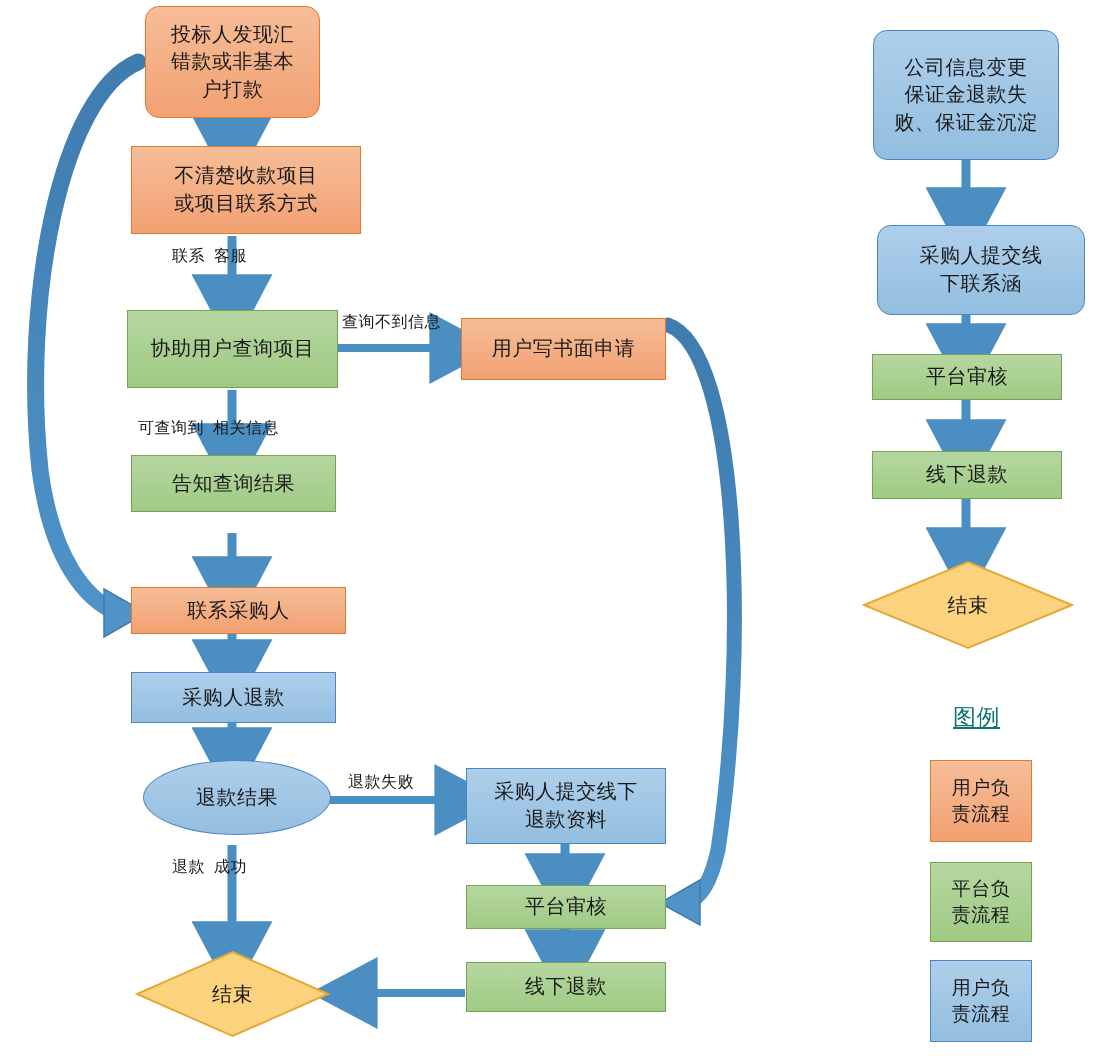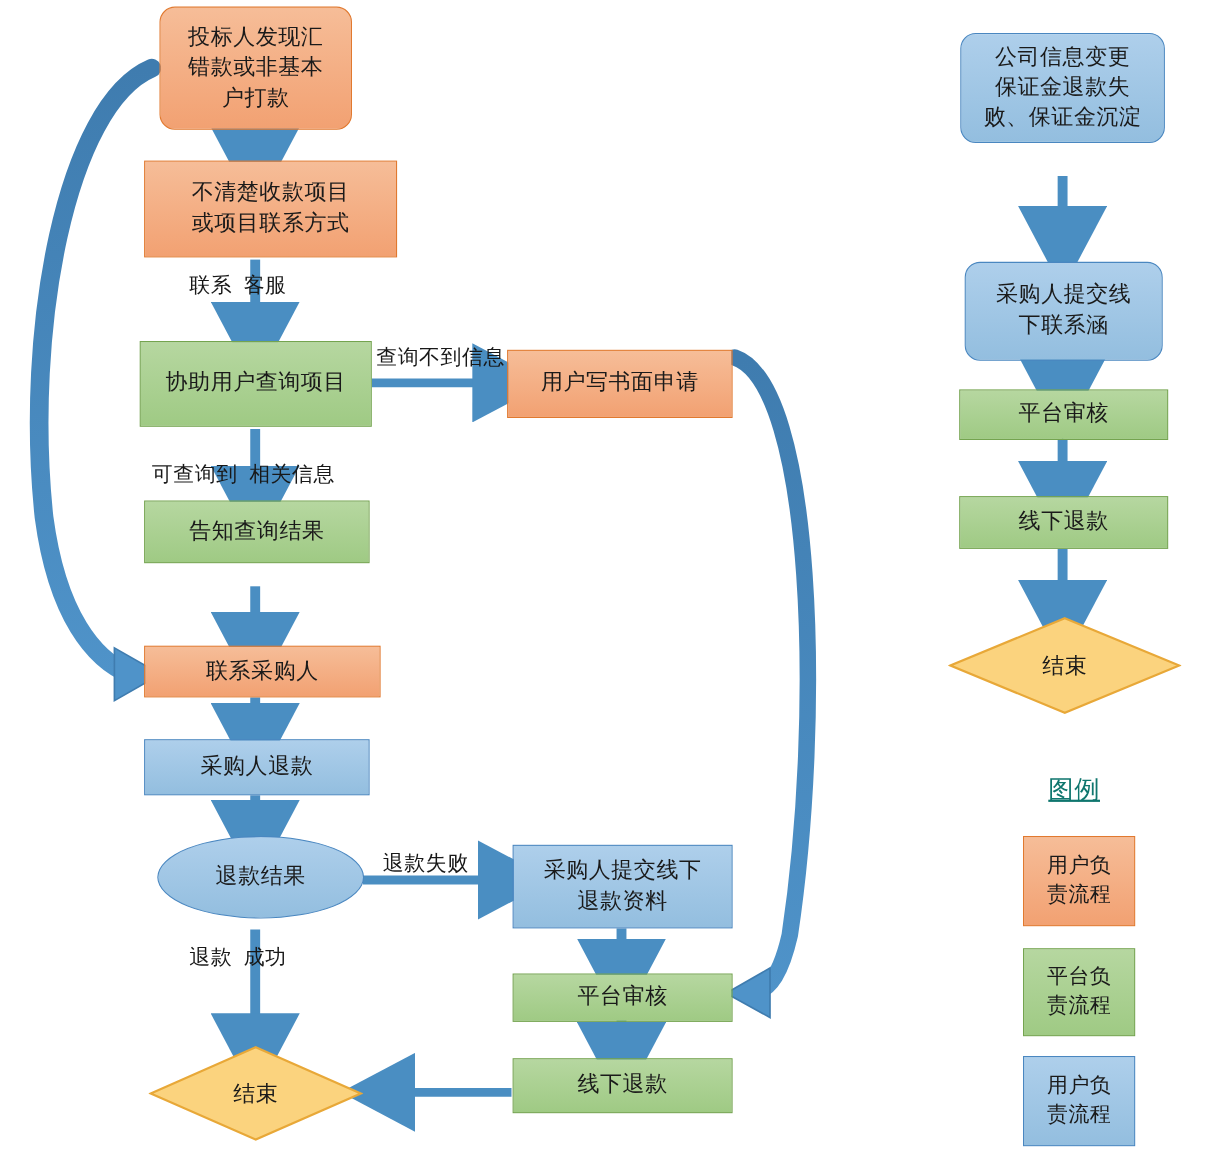--- a/index.html
+++ b/index.html
@@ -52,21 +52,21 @@
   }
   .diamond-wrap svg { position: absolute; left: 0; top: 0; }
   .diamond-label {
     position: relative;
     font-size: 20px;
     color: #1a1a1a;
     letter-spacing: 0.5px;
   }
   .edge-label {
     position: absolute;
-    font-size: 19px;
+    font-size: 16px;
     color: #181818;
     white-space: pre;
     letter-spacing: 0.5px;
   }
   .plain-label {
     position: absolute;
     font-size: 23px;
     color: #0f766e;
     letter-spacing: 0.5px;
     text-decoration: underline;
@@ -203,25 +203,25 @@
 
   <div class="node green" style="left:466px; top:962px; width:200px; height:50px;">线下退款</div>
 
   <div class="diamond-wrap" style="left:135px; top:950px; width:195px; height:88px;">
     <svg width="195" height="88" viewBox="0 0 195 88">
       <polygon points="97.5,2 193,44 97.5,86 2,44" fill="#fbd37e" stroke="#e8a838" stroke-width="2"></polygon>
     </svg>
     <span class="diamond-label">结束</span>
   </div>
 
-  <div class="node blue rounded" style="left:873px; top:30px; width:186px; height:100px;">公司信息变更
+  <div class="node blue rounded" style="left:873px; top:30px; width:186px; height:130px;">公司信息变更
 保证金退款失
 败、保证金沉淀</div>
 
-  <div class="node blue rounded" style="left:877px; top:238px; width:180px; height:90px;">采购人提交线
+  <div class="node blue rounded" style="left:877px; top:225px; width:208px; height:90px;">采购人提交线
 下联系涵</div>
 
   <div class="node green" style="left:872px; top:354px; width:190px; height:46px;">平台审核</div>
 
   <div class="node green" style="left:872px; top:451px; width:190px; height:48px;">线下退款</div>
 
   <div class="diamond-wrap" style="left:862px; top:560px; width:212px; height:90px;">
     <svg width="212" height="90" viewBox="0 0 212 90">
       <polygon points="106,2 210,45 106,88 2,45" fill="#fbd37e" stroke="#e8a838" stroke-width="2"></polygon>
     </svg>

